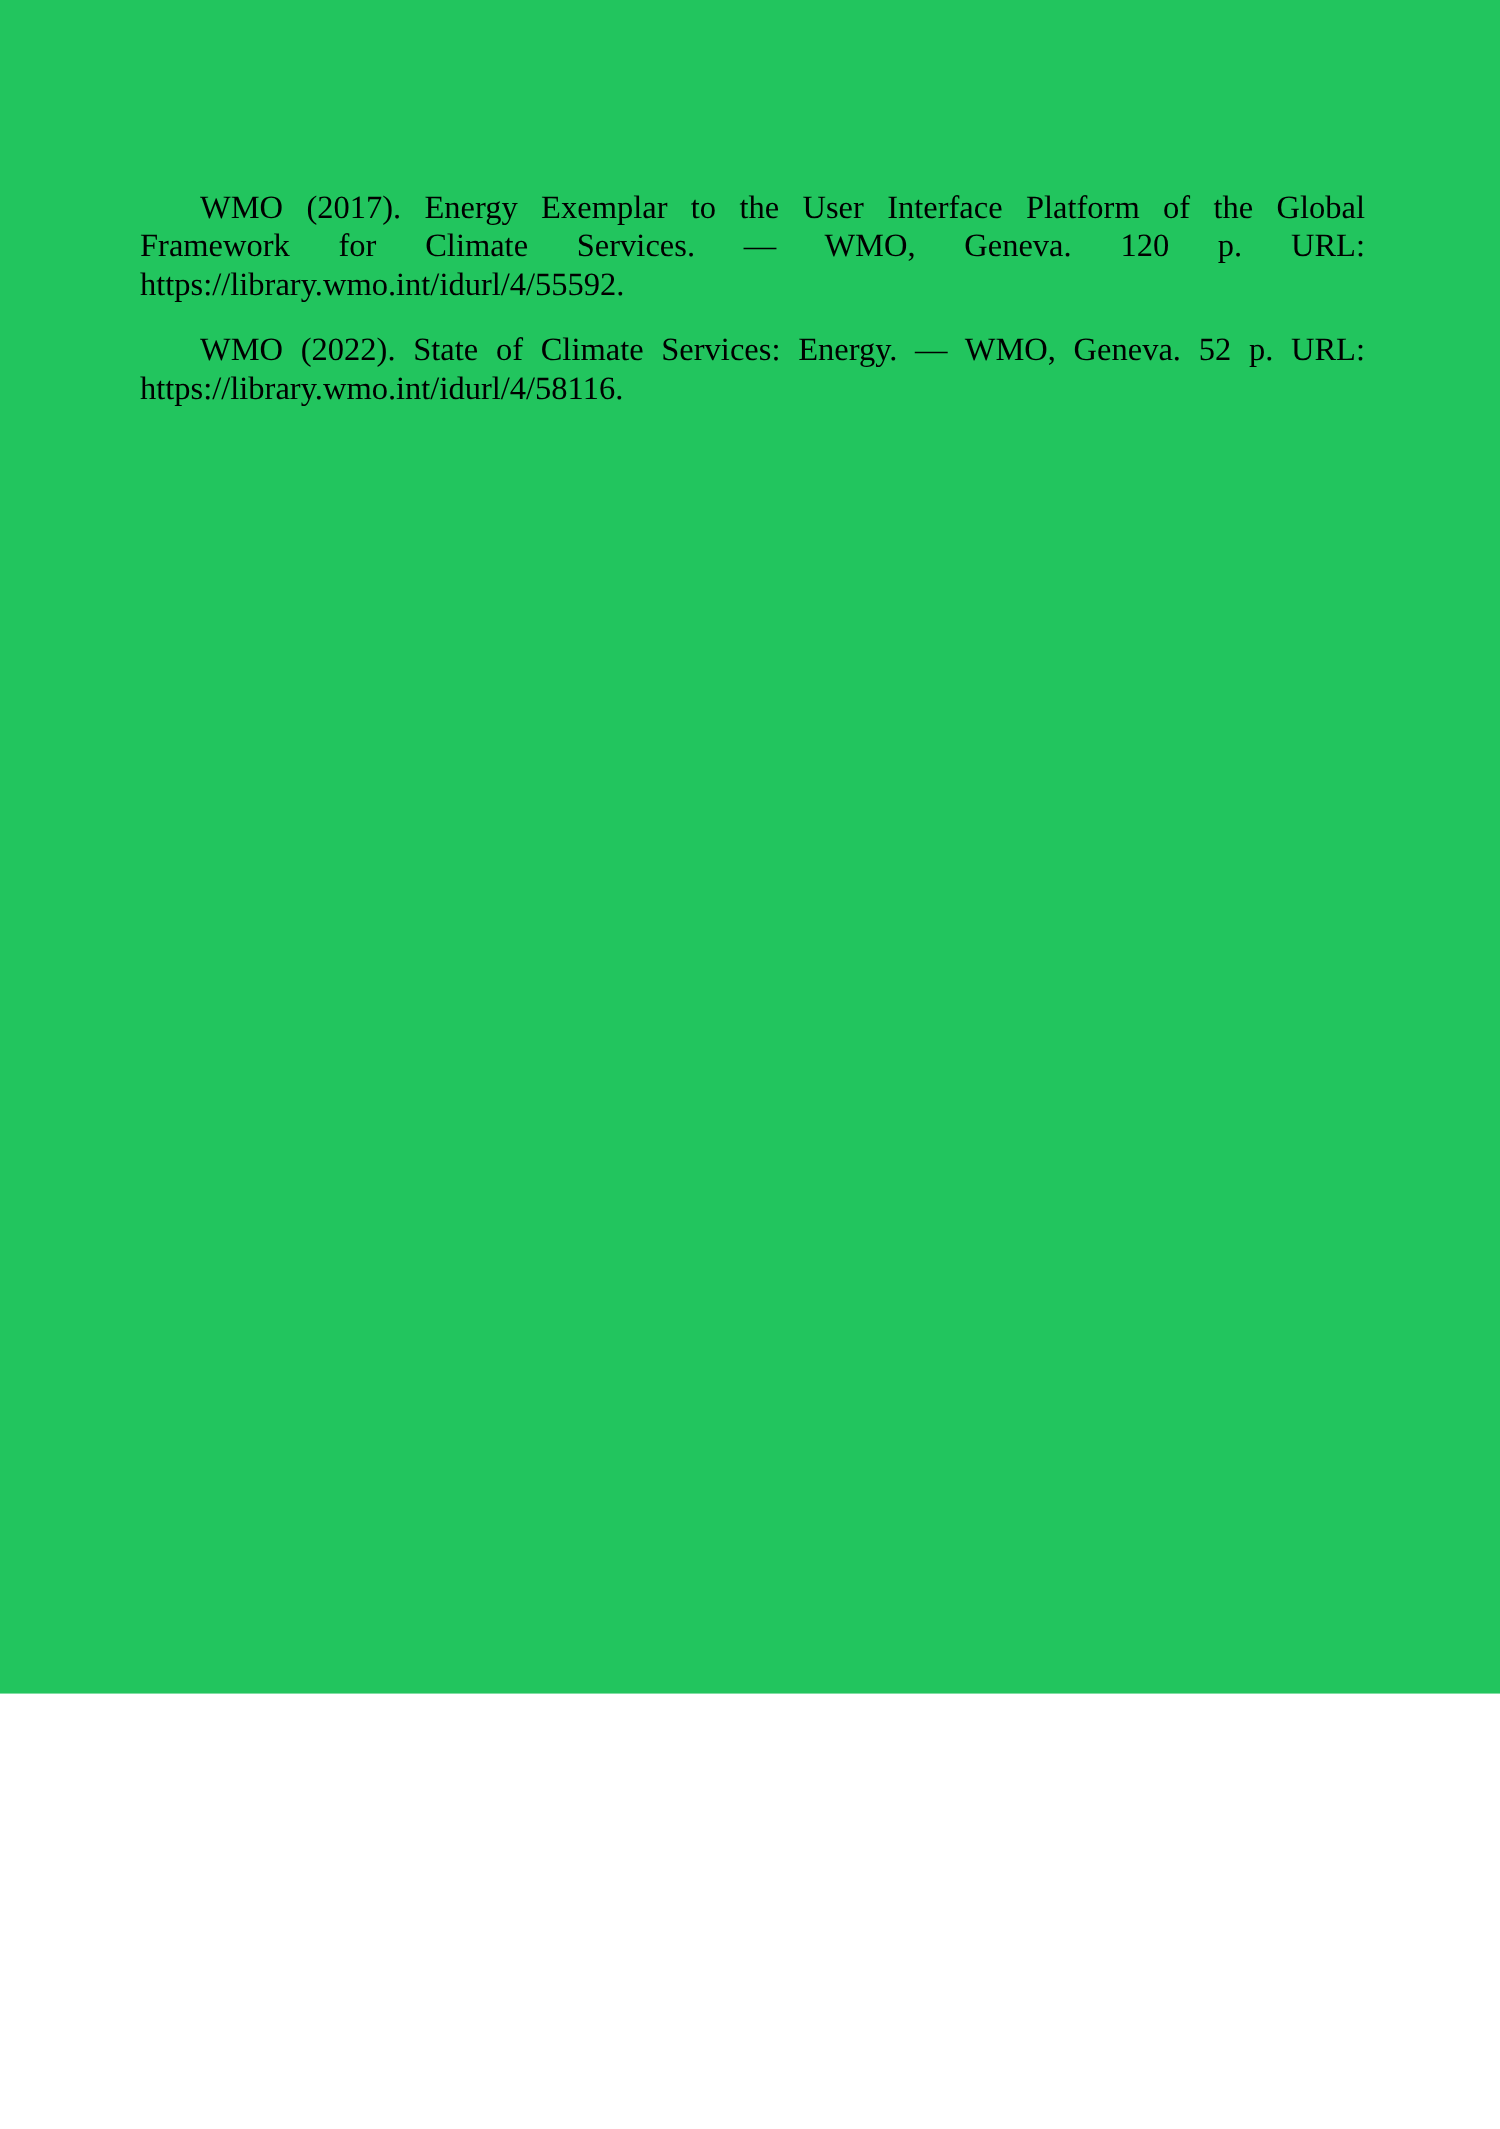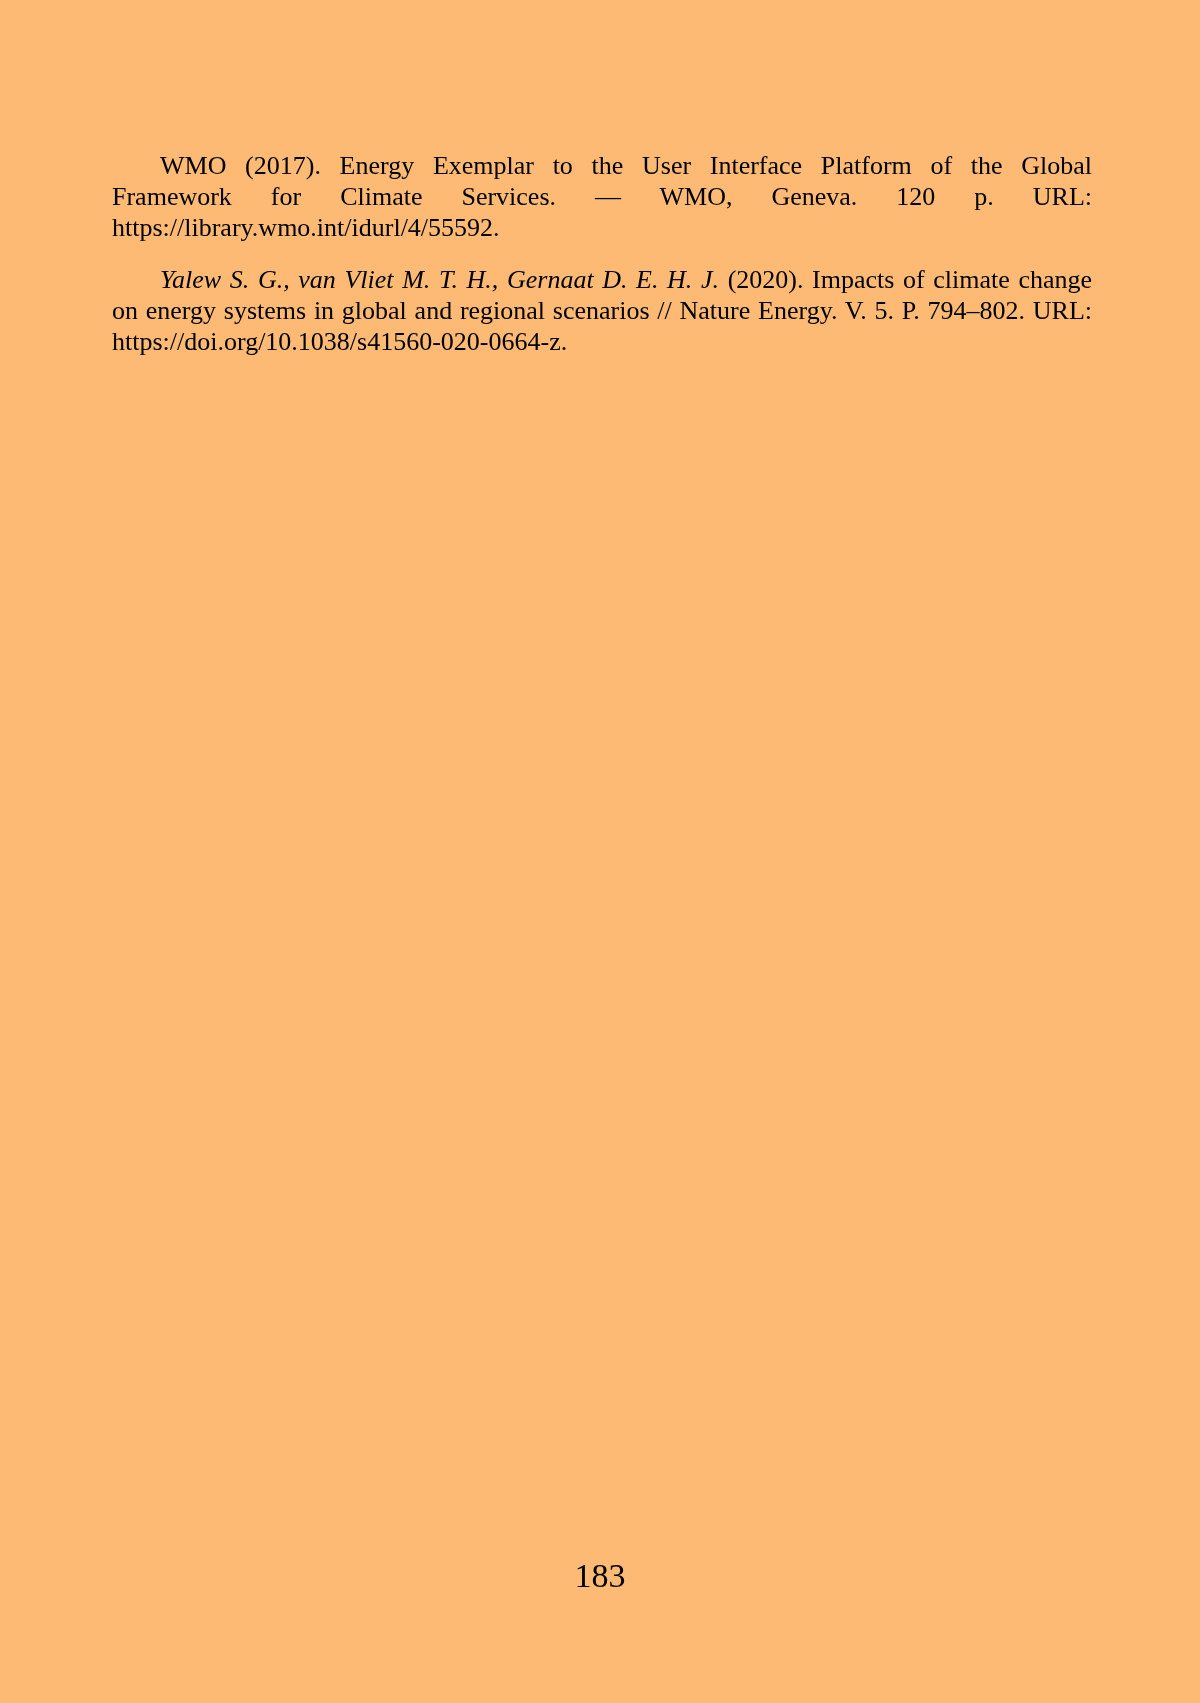--- a/index.html
+++ b/index.html
@@ -4,22 +4,22 @@
 <style>
   * { margin: 0; padding: 0; box-sizing: border-box; }
 
   html, body {
     background: #ffffff;
   }
 
   .page {
     position: relative;
     width: 1200px;
-    height: 1703px;
-    background: #fdba74;
+    height: 1355px;
+    background: #22c55e;
     color: #000000;
     font-family: "Liberation Serif", "DejaVu Serif", serif;
     overflow: hidden;
   }
 
   .text-block {
     position: absolute;
     left: 112px;
     top: 150px;
     width: 980px;
@@ -52,20 +52,20 @@
 </style>
 </head>
 <body>
 
 <div class="page">
 
   <div class="text-block">
 
     <p class="ref"><span>WMO (2017). Energy Exemplar to the User Interface Platform of the Global Framework for Climate Services. — WMO, Geneva. 120 p. URL: https://library.wmo.int/idurl/4/55592.</span></p>
 
+    <p class="ref"><span>WMO (2022). State of Climate Services: Energy. — WMO, Geneva. 52 p. URL: https://library.wmo.int/idurl/4/58116.</span></p>
 
-    <p class="ref"><span class="authors">Yalew S. G., van Vliet M. T. H., Gernaat D. E. H. J.</span><span> (2020). Impacts of climate change on energy systems in global and regional scenarios // Nature Energy. V. 5. P. 794–802. URL: https://doi.org/10.1038/s41560-020-0664-z.</span></p>
 
   </div>
 
   <div class="page-number">183</div>
 
 </div>
 
 </body></html>

